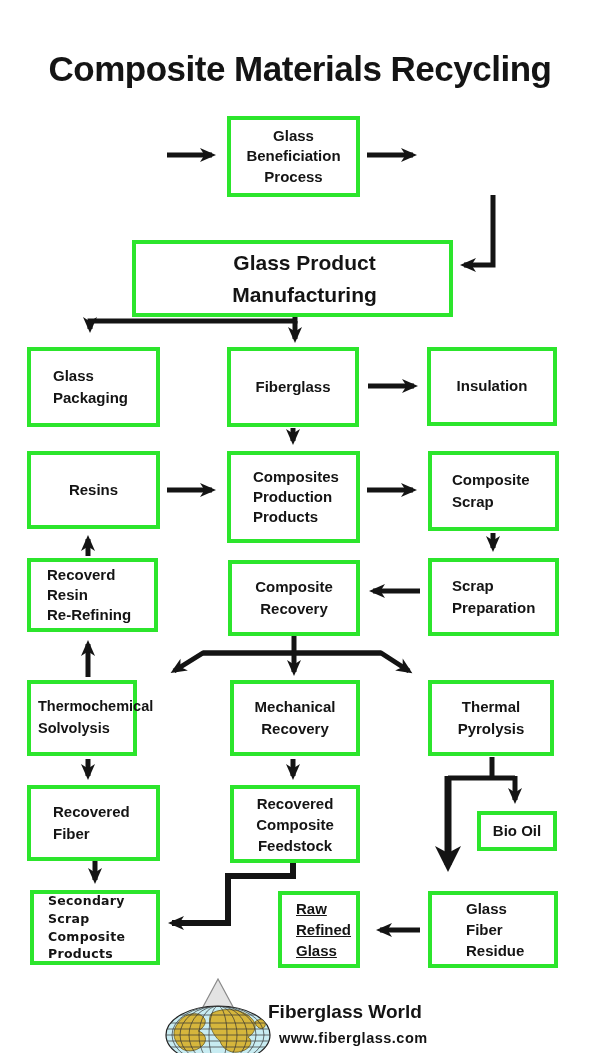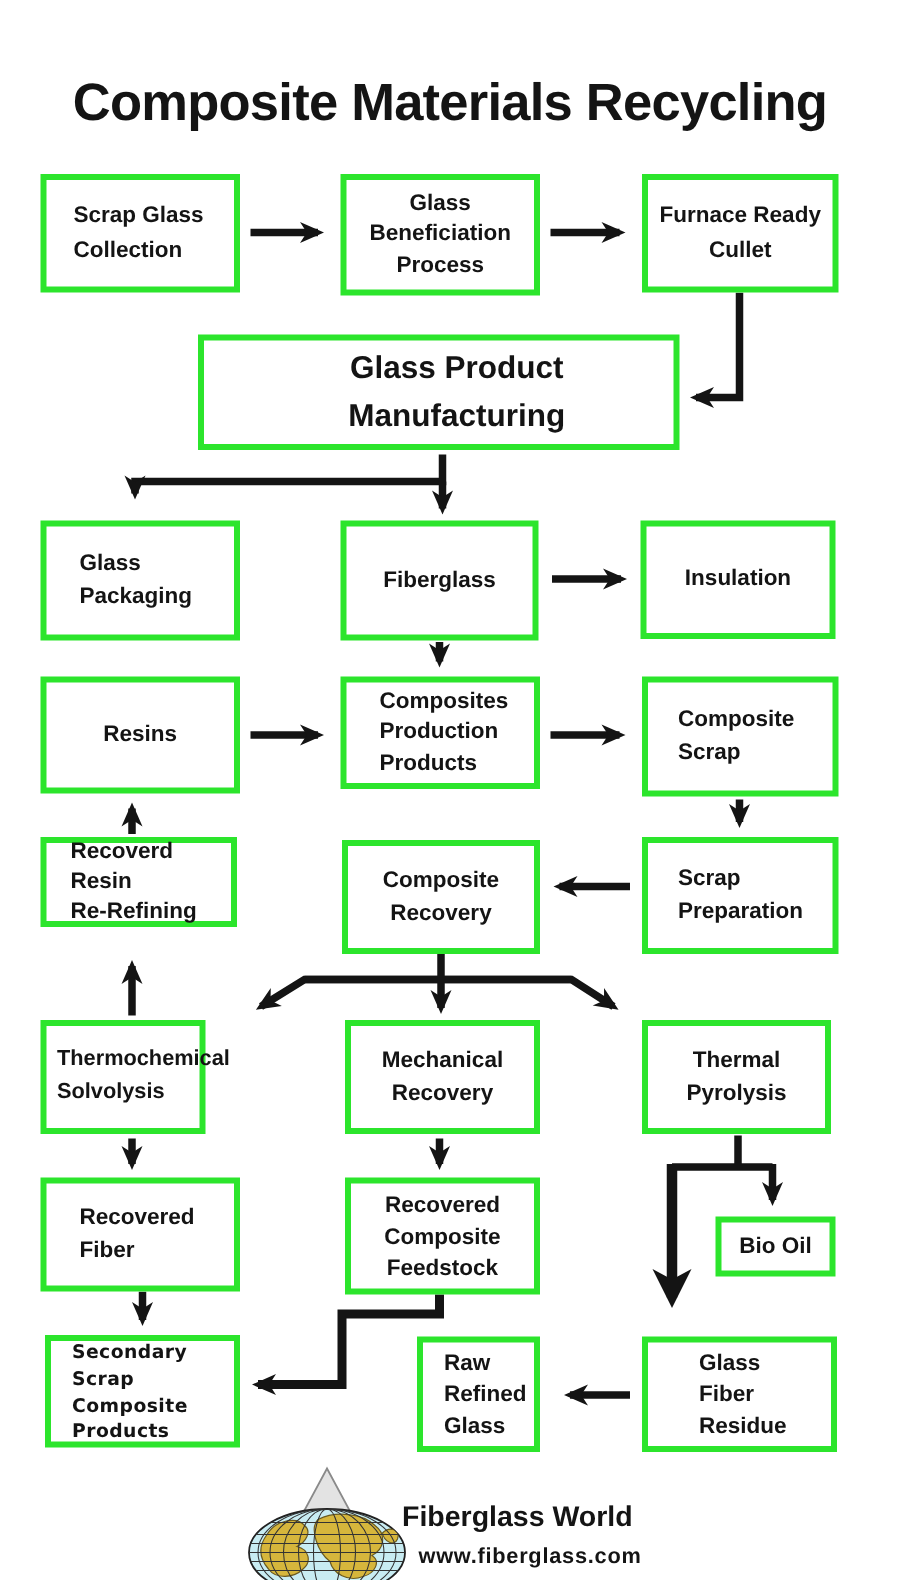--- a/index.html
+++ b/index.html
@@ -73,43 +73,39 @@
       <path d="M293,716 V733" marker-end="url(#ah)"></path>
       <path d="M492,714 V735 M448,735 H515"></path>
       <path d="M515,733 V757" marker-end="url(#ah)"></path>
       <path d="M448,733 V822" stroke-width="7" marker-end="url(#ahBig)"></path>
       <path d="M95,818 V837" marker-end="url(#ah)"></path>
       <path d="M293,818 V833 H228 V880 H172" stroke-width="6" marker-end="url(#ah)"></path>
       <path d="M420,887 H380" marker-end="url(#ah)"></path>
     </g>
   </svg>
 
-  <div class="node" style="left:27px;top:73px;width:133px;height:79px;padding-left:18px;">Scrap Glass
-Collection</div>
   <div class="node c" style="left:227px;top:73px;width:133px;height:81px;line-height:1.35;">Glass
 Beneficiation
 Process</div>
-  <div class="node c" style="left:428px;top:73px;width:131px;height:79px;">Furnace Ready
-Cullet</div>
 
-  <div class="node c gpm" style="left:132px;top:180px;width:321px;height:77px;padding-left:24px;">Glass Product Manufacturing</div>
+  <div class="node c gpm" style="left:132px;top:197px;width:321px;height:77px;padding-left:24px;">Glass Product Manufacturing</div>
 
   <div class="node" style="left:27px;top:304px;width:133px;height:80px;padding-left:22px;">Glass
 Packaging</div>
   <div class="node c" style="left:227px;top:304px;width:132px;height:80px;">Fiberglass</div>
   <div class="node c" style="left:427px;top:304px;width:130px;height:79px;">Insulation</div>
 
   <div class="node c" style="left:27px;top:408px;width:133px;height:78px;">Resins</div>
-  <div class="node" style="left:227px;top:408px;width:133px;height:75px;padding-left:22px;line-height:1.35;">Composites
+  <div class="node" style="left:227px;top:408px;width:133px;height:92px;padding-left:22px;line-height:1.35;">Composites
 Production
 Products</div>
   <div class="node" style="left:428px;top:408px;width:131px;height:80px;padding-left:20px;">Composite
 Scrap</div>
 
-  <div class="node" style="left:27px;top:515px;width:131px;height:60px;padding-left:16px;line-height:1.35;">Recoverd
+  <div class="node" style="left:27px;top:515px;width:131px;height:74px;padding-left:16px;line-height:1.35;">Recoverd
 Resin
 Re-Refining</div>
   <div class="node c" style="left:228px;top:517px;width:132px;height:76px;">Composite
 Recovery</div>
   <div class="node" style="left:428px;top:515px;width:131px;height:78px;padding-left:20px;">Scrap
 Preparation</div>
 
   <div class="node thermo" style="left:27px;top:637px;width:110px;height:76px;padding-left:7px;">Thermochemical
 Solvolysis</div>
   <div class="node c" style="left:230px;top:637px;width:130px;height:76px;">Mechanical
@@ -121,21 +117,21 @@
 Fiber</div>
   <div class="node c" style="left:230px;top:742px;width:130px;height:78px;line-height:1.4;">Recovered
 Composite
 Feedstock</div>
   <div class="node c" style="left:477px;top:768px;width:80px;height:40px;">Bio Oil</div>
 
   <div class="node small-caps-box" style="left:30px;top:847px;width:130px;height:75px;padding-left:14px;">Secondary
 Scrap
 Composite
 Products</div>
-  <div class="node" style="left:278px;top:848px;width:82px;height:77px;padding-left:14px;line-height:1.4;">Raw
+  <div class="node" style="left:278px;top:848px;width:82px;height:77px;padding-left:14px;line-height:1.4;text-decoration:underline;">Raw
 Refined
 Glass</div>
   <div class="node" style="left:428px;top:848px;width:130px;height:77px;padding-left:34px;line-height:1.4;">Glass
 Fiber
 Residue</div>
 
   <svg class="logo" style="left:148px;top:928px;" width="140" height="106" viewBox="0 0 140 106">
     <defs>
       <clipPath id="globeClip">
           <ellipse cx="70" cy="64" rx="52" ry="29"></ellipse>

